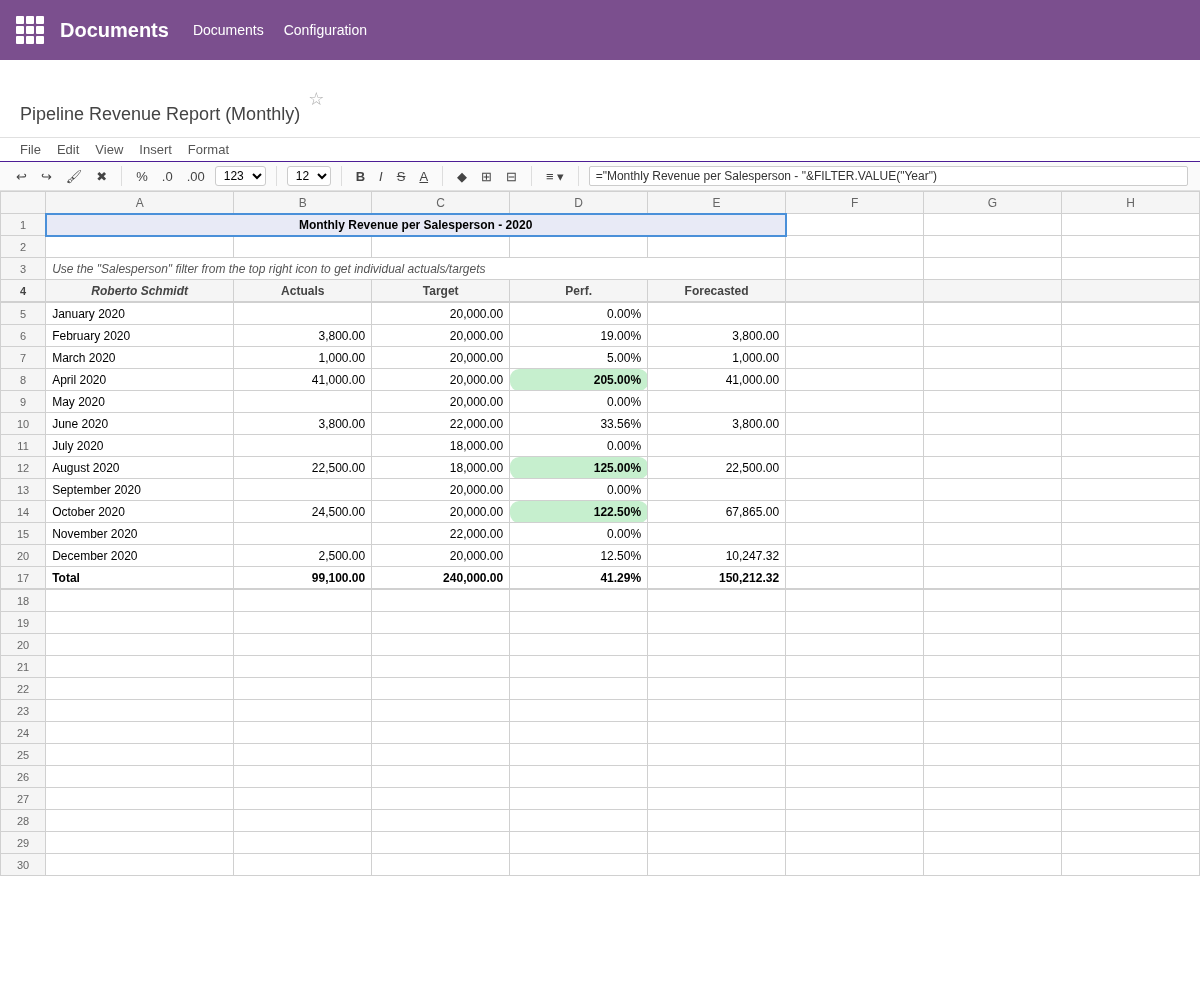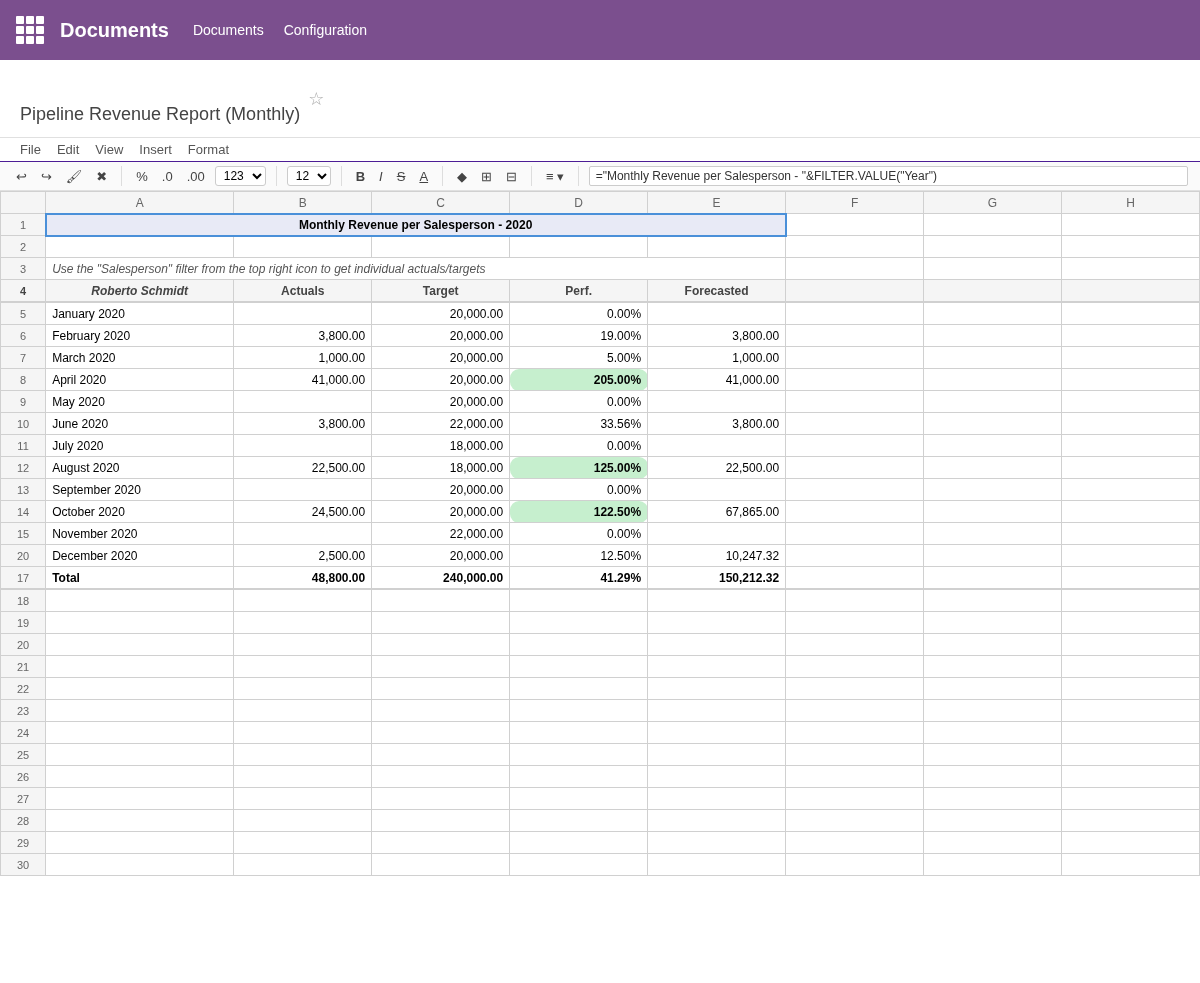--- a/index.html
+++ b/index.html
@@ -424,21 +424,21 @@
           <td class="cell cell-right">20,000.00</td>
           <td class="cell cell-right">12.50%</td>
           <td class="cell cell-right">10,247.32</td>
           <td class="cell"></td>
           <td class="cell"></td>
           <td class="cell"></td>
         </tr>
         <tr>
           <td class="row-header">17</td>
           <td class="cell cell-bold">Total</td>
-          <td class="cell cell-right cell-bold">48,800.00</td>
+          <td class="cell cell-right cell-bold">99,100.00</td>
           <td class="cell cell-right cell-bold">240,000.00</td>
           <td class="cell cell-right cell-bold">41.29%</td>
           <td class="cell cell-right cell-bold">150,212.32</td>
           <td class="cell"></td>
           <td class="cell"></td>
           <td class="cell"></td>
         </tr>
       </tbody>
   </table>
 

